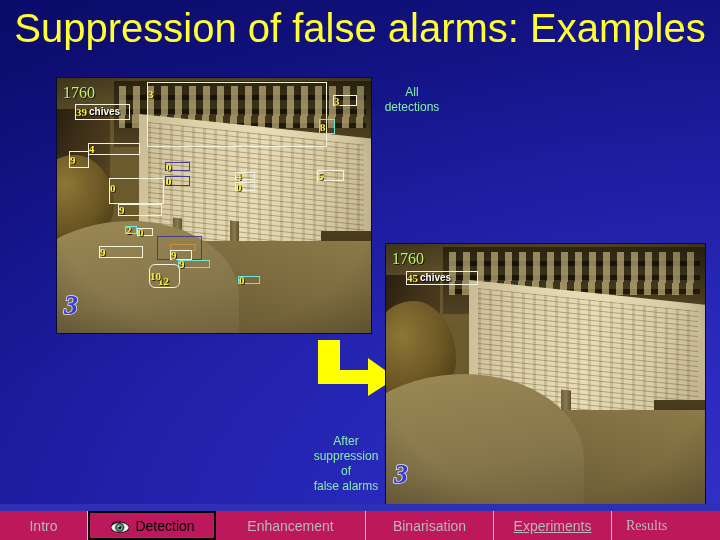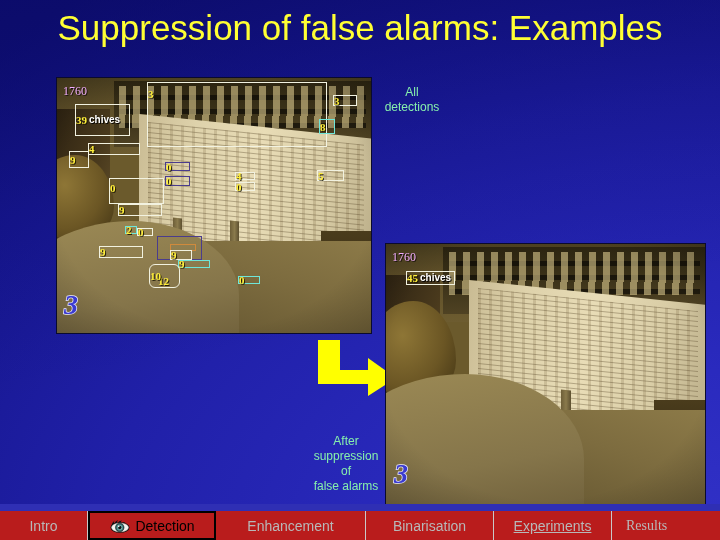--- a/index.html
+++ b/index.html
@@ -33,21 +33,21 @@
   }
 
   
   #title {
     position: absolute;
     left: 0;
     top: 6px;
     width: 720px;
     text-align: center;
     color: #ffff33;
-    font-size: 35px;
+    font-size: 40px;
     font-weight: normal;
     letter-spacing: 0px;
     white-space: nowrap;
     line-height: 44px;
   }
 
   
   .frame {
     position: absolute;
     overflow: hidden;
@@ -125,22 +125,22 @@
     background: linear-gradient(180deg, #4a3c1c, #2b2210);
   }
   .sc-vig {
     position: absolute; inset: 0;
     background: radial-gradient(ellipse 92% 92% at 50% 48%, rgba(0,0,0,0) 55%, rgba(0,0,0,0.42) 100%);
   }
 
   
   .ts {
     position: absolute;
-    color: #f0abfc;
-    font-size: 12px;
+    color: #bef264;
+    font-size: 16px;
     font-family: "Liberation Serif", serif;
     text-shadow: 1px 1px 0 rgba(0,0,0,0.75);
     white-space: nowrap;
   }
   .logo3 {
     position: absolute;
     font-family: "Liberation Serif", serif;
     font-size: 28px;
     font-weight: bold;
     font-style: italic;
@@ -218,21 +218,21 @@
   }
   .tab {
     display: flex;
     align-items: center;
     justify-content: center;
     font-size: 14px;
     color: #b8b8b8;
     border-right: 1px solid #c9c9c9;
     box-sizing: border-box;
     white-space: nowrap;
-    background: #b91c1c;
+    background: #be185d;
   }
   .tab:last-child { border-right: none; }
   .tab.active {
     color: #000000;
     border: 2px solid #000000;
     gap: 4px;
     padding: 0 6px;
   }
   .eye { width: 22px; height: 16px; flex: 0 0 auto; }
 
@@ -264,21 +264,21 @@
       <div class="sc-leftdark"></div>
       <div class="sc-head" style="left:-8%; top:30%; width:26%; height:34%;"></div>
       <div class="sc-ground"></div>
       <div class="sc-shoulder" style="left:-14%; top:56%; width:72%; height:52%;"></div>
       <div class="sc-vig"></div>
     </div>
 
     <div class="ts" style="left:6px; top:6px;">1760</div>
     <div class="logo3" style="left:7px; bottom:14px;">3</div>
 
-    <div class="det" style="left:18px; top:26px; width:55px; height:32px;">
+    <div class="det" style="left:18px; top:26px; width:55px; height:16px;">
       <span class="det-lab">39</span>
       <span class="det-txt">chives</span>
     </div>
     <div class="det" style="left:90px; top:4px; width:180px; height:65px;">
       <span class="det-lab" style="top:6px; transform:none;">3</span>
     </div>
     <div class="det" style="left:276px; top:17px; width:24px; height:11px;">
       <span class="det-lab">3</span>
     </div>
     <div class="det cy" style="left:262px; top:41px; width:16px; height:15px;">
@@ -356,21 +356,21 @@
       <div class="sc-leftdark"></div>
       <div class="sc-head" style="left:-6%; top:22%; width:28%; height:38%;"></div>
       <div class="sc-ground"></div>
       <div class="sc-shoulder" style="left:-16%; top:50%; width:78%; height:58%;"></div>
       <div class="sc-vig"></div>
     </div>
 
     <div class="ts" style="left:6px; top:6px;">1760</div>
     <div class="logo3" style="left:8px; bottom:16px;">3</div>
 
-    <div class="det" style="left:20px; top:27px; width:49px; height:14px;">
+    <div class="det" style="left:20px; top:27px; width:72px; height:14px;">
       <span class="det-lab">45</span>
       <span class="det-txt">chives</span>
     </div>
   </div>
 
   <div class="caption" id="cap-after">After
 suppression
 of
 false alarms</div>
 

